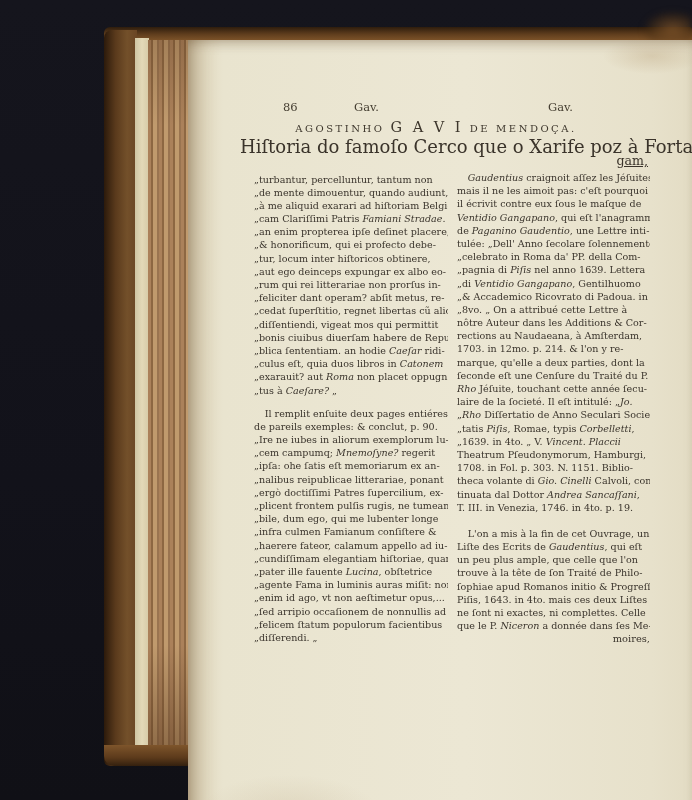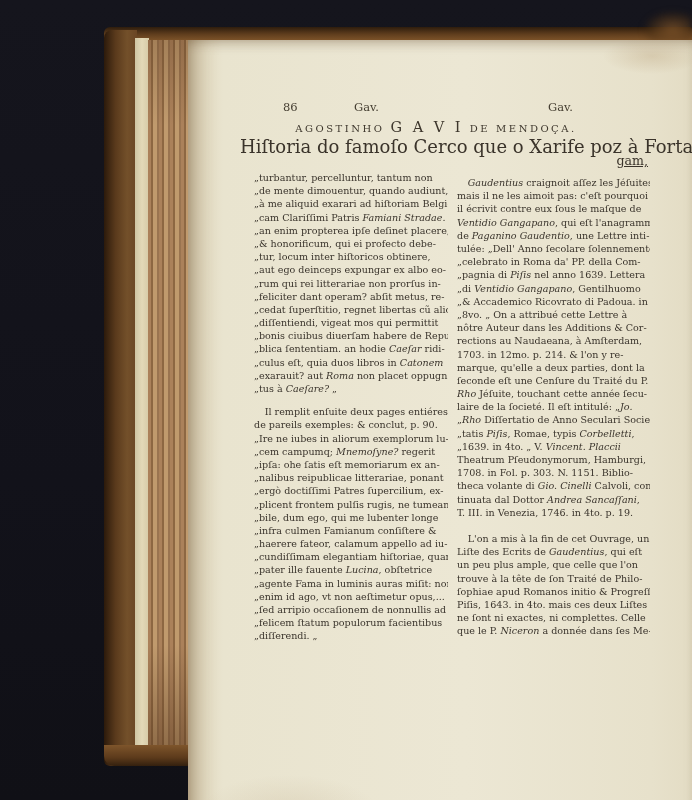--- a/index.html
+++ b/index.html
@@ -157,17 +157,18 @@
           </div>
           <div class="para gap-line">
             <div class="line indent">L'on a mis à la fin de cet Ouvrage, une</div>
             <div class="line">Liſte des Ecrits de <i>Gaudentius</i>, qui eſt</div>
             <div class="line">un peu plus ample, que celle que l'on</div>
             <div class="line">trouve à la tête de ſon Traité de Philo-</div>
             <div class="line">ſophiae apud Romanos initio &amp; Progreſſu,</div>
             <div class="line">Piſis, 1643. in 4to. mais ces deux Liſtes</div>
             <div class="line">ne ſont ni exactes, ni complettes. Celle</div>
             <div class="line">que le P. <i>Niceron</i> a donnée dans ſes Me-</div>
+            <div class="line align-right">moires,</div>
           </div>
         </div>
     </div>
   </div>
 </div>
 
 </body></html>

